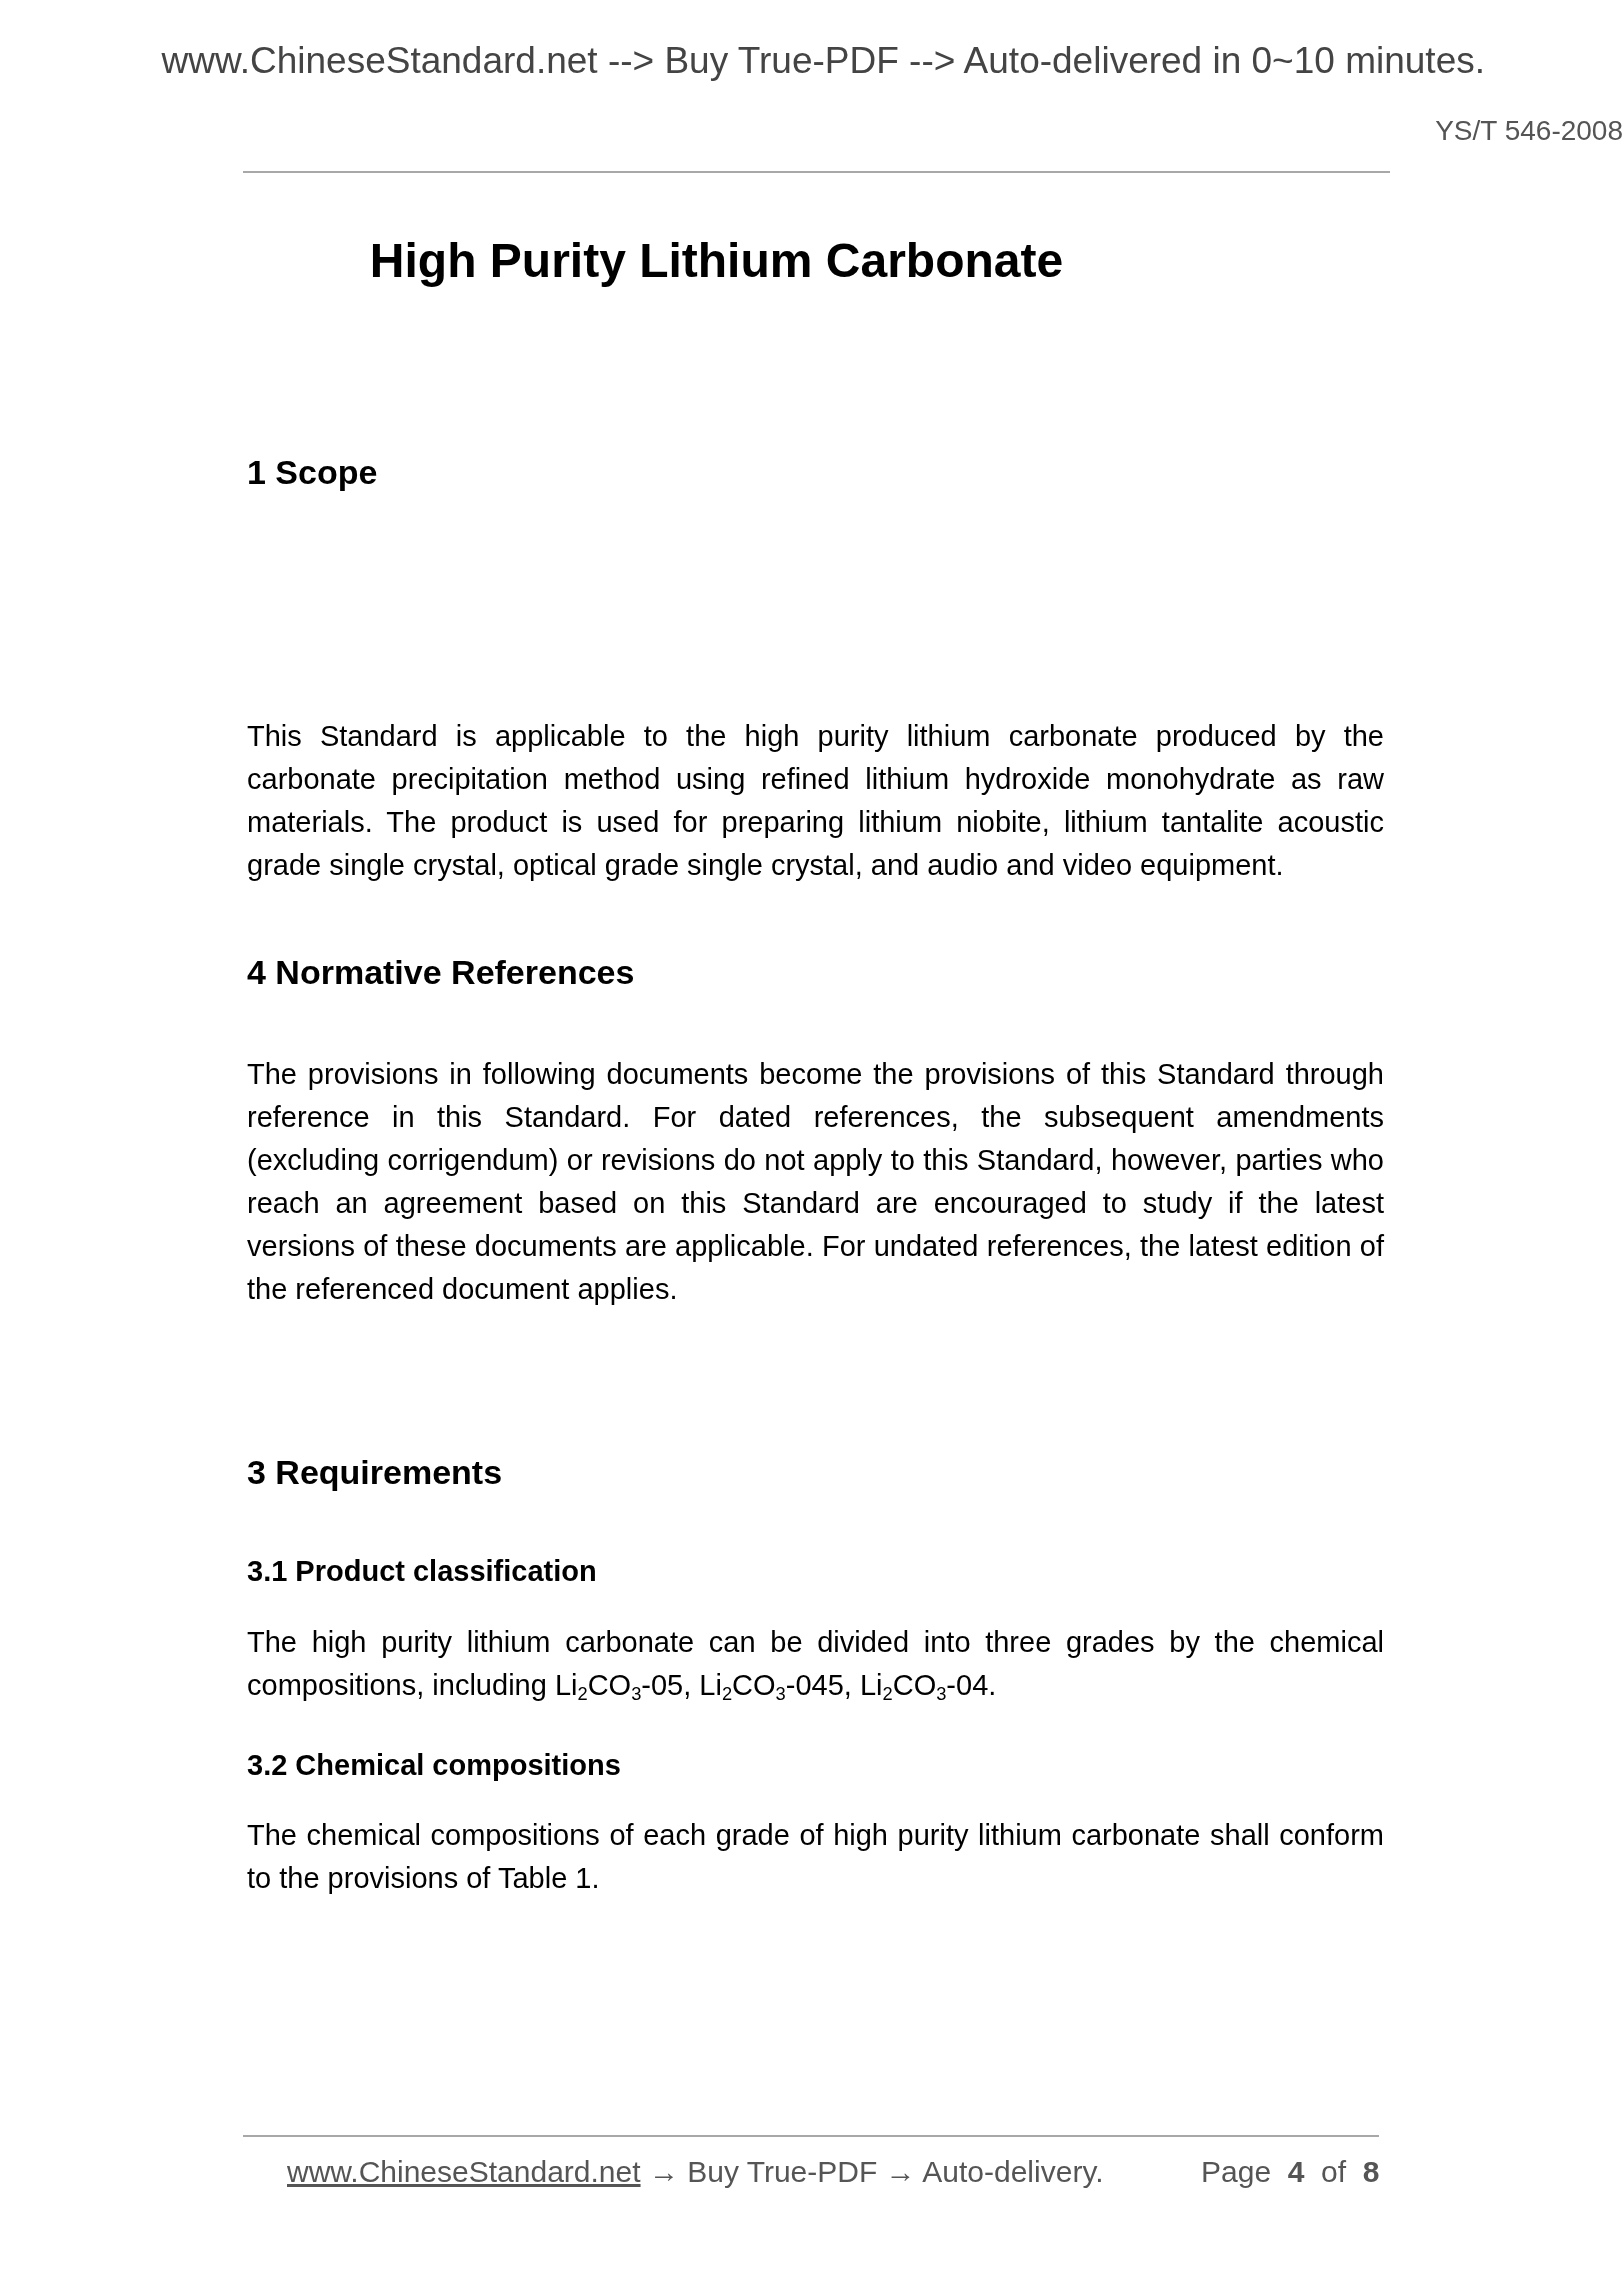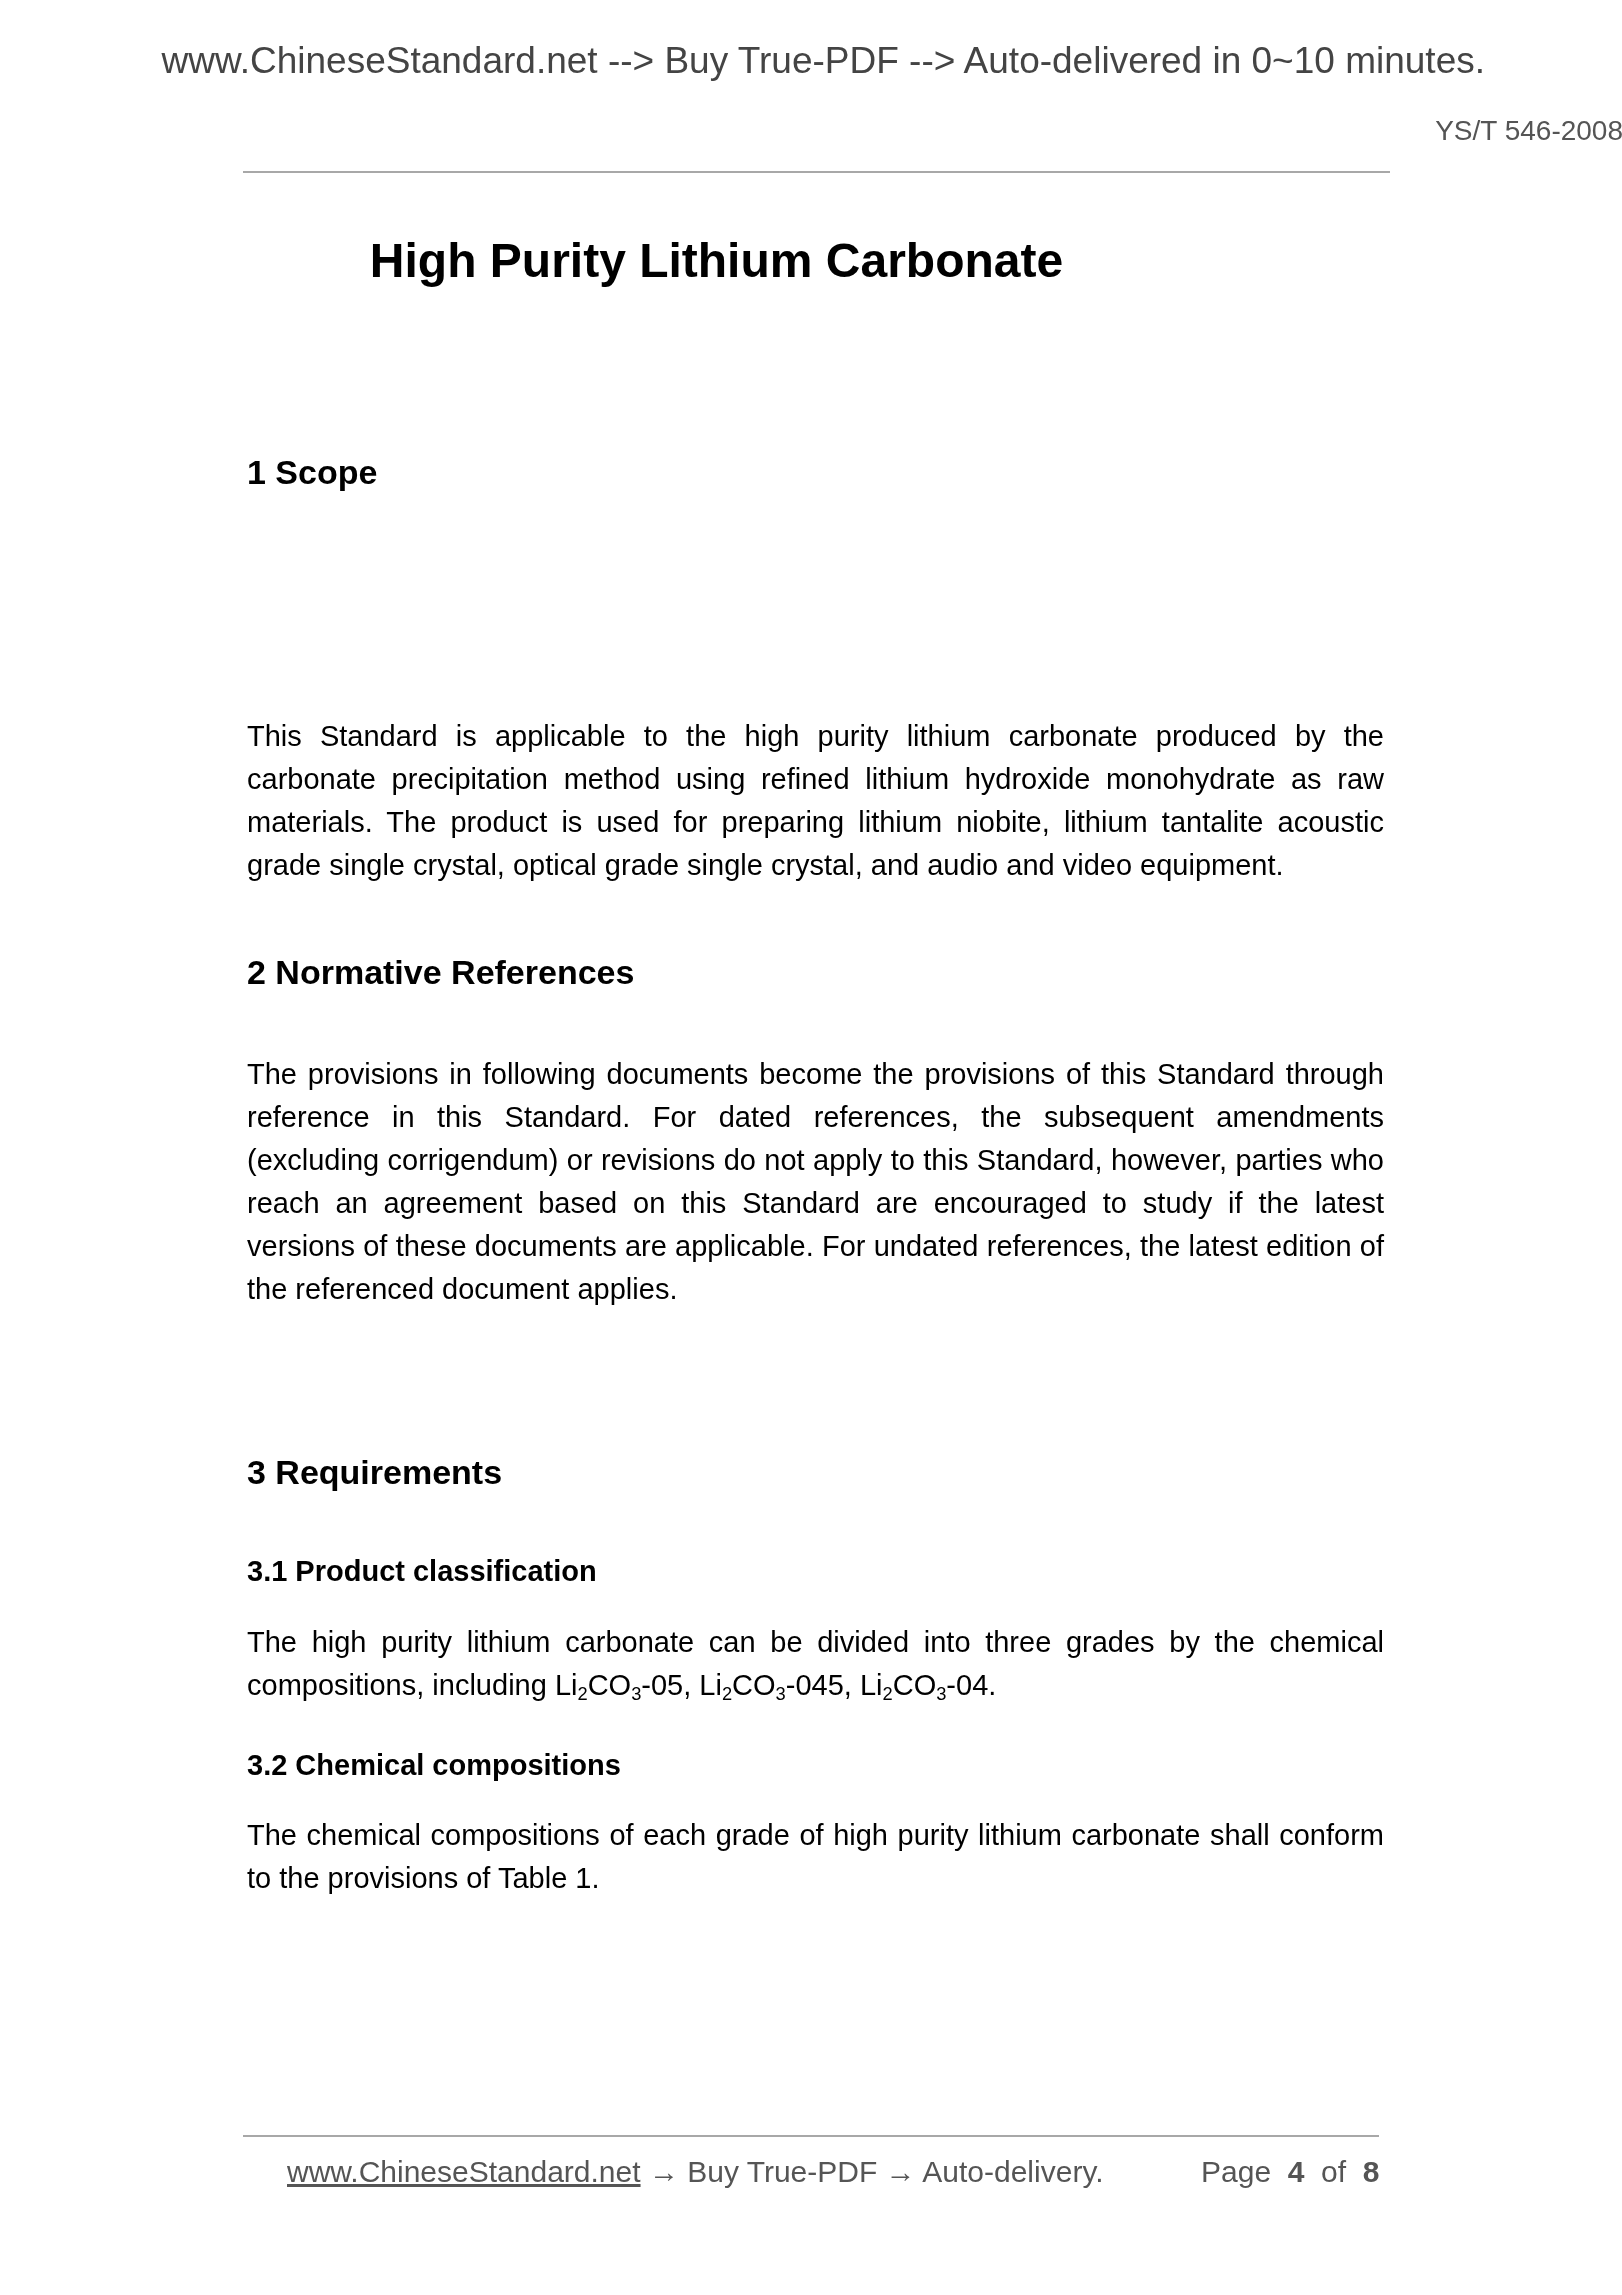--- a/index.html
+++ b/index.html
@@ -31,21 +31,21 @@
 <div class="top-banner">www.ChineseStandard.net --&gt; Buy True-PDF --&gt; Auto-delivered in 0~10 minutes.</div>
 <div class="doc-code">YS/T 546-2008</div>
 <div class="rule-top"></div>
 
 <div class="title">High Purity Lithium Carbonate</div>
 
 <div class="content" style="top:0;height:2295px;">
   <h2 style="top:453px;">1 Scope</h2>
   <p class="para" style="top:715px;">This Standard is applicable to the high purity lithium carbonate produced by the carbonate precipitation method using refined lithium hydroxide monohydrate as raw materials. The product is used for preparing lithium niobite, lithium tantalite acoustic grade single crystal, optical grade single crystal, and audio and video equipment.</p>
 
-  <h2 style="top:953px;">2 Normative References</h2>
+  <h2 style="top:953px;">4 Normative References</h2>
   <p class="para" style="top:1053px;">The provisions in following documents become the provisions of this Standard through reference in this Standard. For dated references, the subsequent amendments (excluding corrigendum) or revisions do not apply to this Standard, however, parties who reach an agreement based on this Standard are encouraged to study if the latest versions of these documents are applicable. For undated references, the latest edition of the referenced document applies.</p>
 
   <h2 style="top:1453px;">3 Requirements</h2>
   <h3 style="top:1555px;">3.1 Product classification</h3>
   <p class="para" style="top:1621px;">
     <span>The high purity lithium carbonate can be divided into three grades by the chemical compositions, including </span><span><span>Li</span><sub>2</sub><span>CO</span><sub>3</sub><span>-05, </span></span><span><span>Li</span><sub>2</sub><span>CO</span><sub>3</sub><span>-045, </span></span><span><span>Li</span><sub>2</sub><span>CO</span><sub>3</sub><span>-04.</span></span>
   </p>
   <h3 style="top:1749px;">3.2 Chemical compositions</h3>
   <p class="para" style="top:1814px;">The chemical compositions of each grade of high purity lithium carbonate shall conform to the provisions of Table 1.</p>
 </div>

